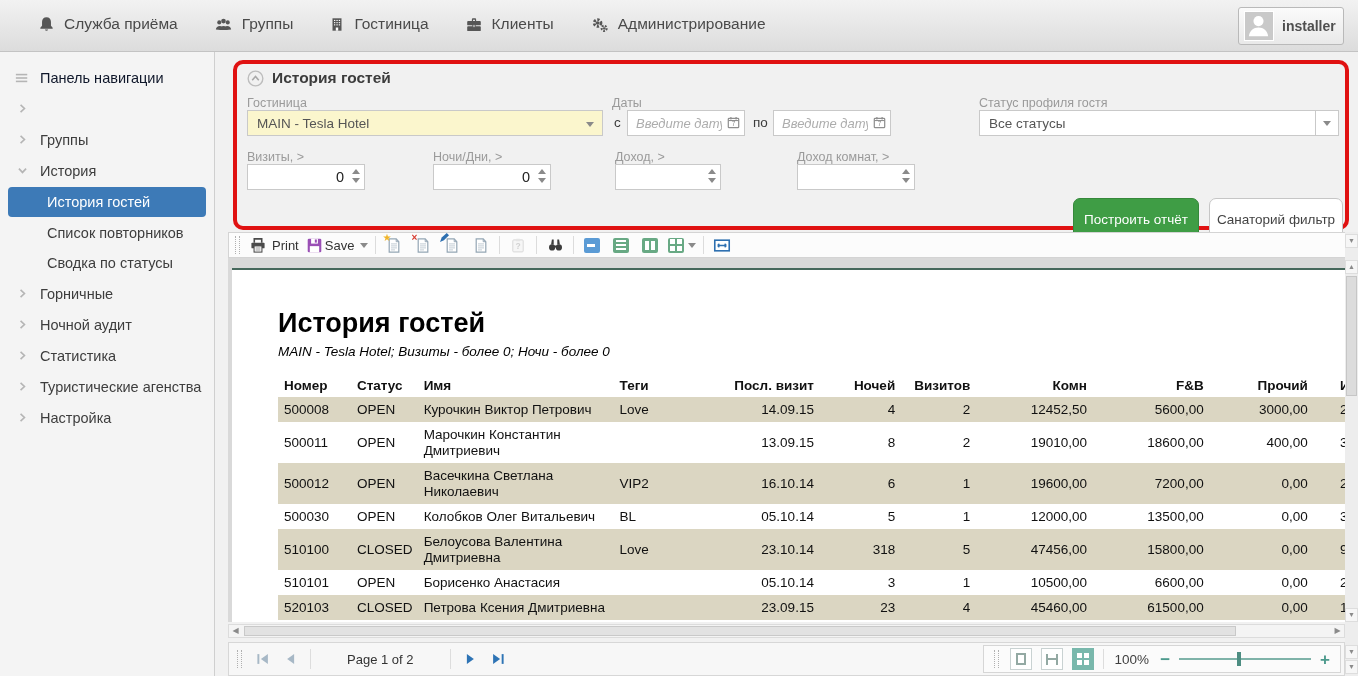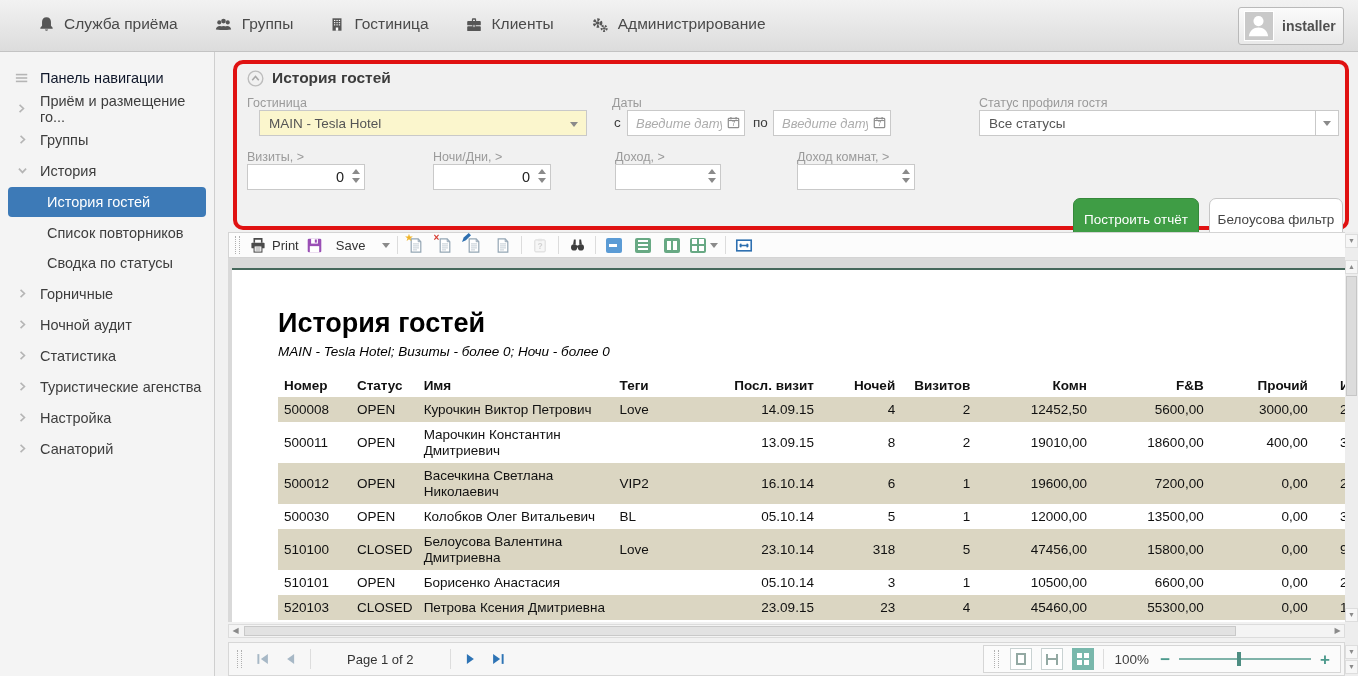--- a/index.html
+++ b/index.html
@@ -215,21 +215,20 @@
       </span>
     <span style="color:#0f172a">Панель навигации</span>
   </div>
   <div id="sidebar-list">
       <div class="side-row">
         <span class="chev">
           <svg width="11" height="11" viewBox="0 0 16 16" xmlns="http://www.w3.org/2000/svg" fill="currentColor">
             <path d="M5.2 2.8l5.6 5.2-5.6 5.2" fill="none" stroke="currentColor" stroke-width="2.4"></path>
           </svg>
         </span>
-        <span>Приём и размещение го...</span>
       </div>
       <div class="side-row">
         <span class="chev">
           <svg width="11" height="11" viewBox="0 0 16 16" xmlns="http://www.w3.org/2000/svg" fill="currentColor">
             <path d="M5.2 2.8l5.6 5.2-5.6 5.2" fill="none" stroke="currentColor" stroke-width="2.4"></path>
           </svg>
         </span>
         <span>Группы</span>
       </div>
       <div class="side-row">
@@ -281,47 +280,39 @@
         </span>
         <span>Туристические агенства</span>
       </div>
       <div class="side-row">
         <span class="chev">
           <svg width="11" height="11" viewBox="0 0 16 16" xmlns="http://www.w3.org/2000/svg" fill="currentColor">
             <path d="M5.2 2.8l5.6 5.2-5.6 5.2" fill="none" stroke="currentColor" stroke-width="2.4"></path>
           </svg>
         </span>
         <span>Настройка</span>
-      </div>
-      <div class="side-row">
-        <span class="chev">
-          <svg width="11" height="11" viewBox="0 0 16 16" xmlns="http://www.w3.org/2000/svg" fill="currentColor">
-            <path d="M5.2 2.8l5.6 5.2-5.6 5.2" fill="none" stroke="currentColor" stroke-width="2.4"></path>
-          </svg>
-        </span>
-        <span>Санаторий</span>
       </div>
     </div>
 </div>
 
 <div class="main">
 
   <div class="filter-outline">
     <div class="f-title">
       <span id="collapse-ic" style="display:flex">
           <svg width="17" height="17" viewBox="0 0 16 16" xmlns="http://www.w3.org/2000/svg" fill="currentColor">
             <circle cx="8" cy="8" r="6.9" fill="none" stroke="#bdbdbd" stroke-width="1.3"></circle>
             <path d="M4.9 9.6L8 6l3.1 3.6" fill="none" stroke="#a8a8a8" stroke-width="1.5"></path>
           </svg>
         </span>
       <span>История гостей</span>
     </div>
 
     <span class="f-label" style="left:10px;top:32px">Гостиница</span>
-    <div class="f-select yellow box" style="left:22px;top:46px;width:328px">
+    <div class="f-select yellow box" style="left:10px;top:46px;width:356px">
       <span>MAIN - Tesla Hotel</span>
       <span class="caret"></span>
     </div>
 
     <span class="f-label" style="left:375px;top:32px">Даты</span>
     <span class="f-small" style="left:377px;top:51px">с</span>
     <div class="f-date box" style="left:390px;top:46px">
       <input placeholder="Введите дату" style="">
       <span class="cal" id="cal1">
           <svg width="13" height="13" viewBox="0 0 16 16" xmlns="http://www.w3.org/2000/svg" fill="currentColor">
@@ -383,37 +374,37 @@
     <span class="f-label" style="left:560px;top:86px">Доход комнат, &gt;</span>
     <div class="spin box" style="left:560px;top:100px">
       <input value="" style="">
       <span class="spin-ar">
           <i class="tri-up"></i>
           <i class="tri-dn"></i>
         </span>
     </div>
 
     <div class="btn btn-green">Построить отчёт</div>
-    <div class="btn btn-white">Белоусова фильтр</div>
+    <div class="btn btn-white">Санаторий фильтр</div>
   </div>
 
   <div class="toolbar">
     <span class="grip"></span>
     <span class="tbtn" style="width:auto;gap:5px">
       <span id="ic-print" style="display:flex">
           <svg width="18" height="17" viewBox="0 0 16 16" xmlns="http://www.w3.org/2000/svg" fill="currentColor">
             <path d="M4.5 5.4V1.8h7v3.6" fill="none" stroke="#4a4a4a" stroke-width="1.5"></path>
             <rect x="1.8" y="5.4" width="12.4" height="5.2" rx="0.8" fill="#4a4a4a"></rect>
             <rect x="4.3" y="8.4" width="7.4" height="5.8" fill="#fff" stroke="#4a4a4a"></rect>
             <path d="M5.7 10.4h4.6M5.7 12.2h4.6" stroke="#9a9a9a"></path>
           </svg>
         </span>
       <span class="tlabel">Print</span>
     </span>
-    <span class="tbtn" style="width:auto;gap:13px">
+    <span class="tbtn" style="width:auto;gap:2px">
       <span id="ic-save" style="display:flex">
           <svg width="17" height="17" viewBox="0 0 16 16" xmlns="http://www.w3.org/2000/svg" fill="currentColor">
             <rect x="1.6" y="1.6" width="12.8" height="12.8" rx="1.2" fill="#9a4fb5"></rect>
             <rect x="4.8" y="1.6" width="6.4" height="4.6" fill="#fff"></rect>
             <rect x="8.3" y="2.3" width="1.9" height="3" fill="#9a4fb5"></rect>
             <rect x="3.6" y="8.6" width="8.8" height="5.8" fill="#fff"></rect>
           </svg>
         </span>
       <span class="tlabel">Save</span>
       <span class="caret" style="margin-left:4px"></span>
@@ -657,21 +648,21 @@
             </tr>
             <tr class="shade">
               <td>520103</td>
               <td>CLOSED</td>
               <td>Петрова Ксения Дмитриевна</td>
               <td></td>
               <td class="al-r">23.09.15</td>
               <td class="al-r">23</td>
               <td class="al-r">4</td>
               <td class="al-r">45460,00</td>
-              <td class="al-r">55300,00</td>
+              <td class="al-r">61500,00</td>
               <td class="al-r">0,00</td>
               <td class="lastcol">11976</td>
             </tr>
             <tr>
               <td>530142</td>
               <td>CLOSED</td>
               <td>Камчатский Аганес</td>
               <td></td>
               <td class="al-r">14.10.14</td>
               <td class="al-r">2</td>

